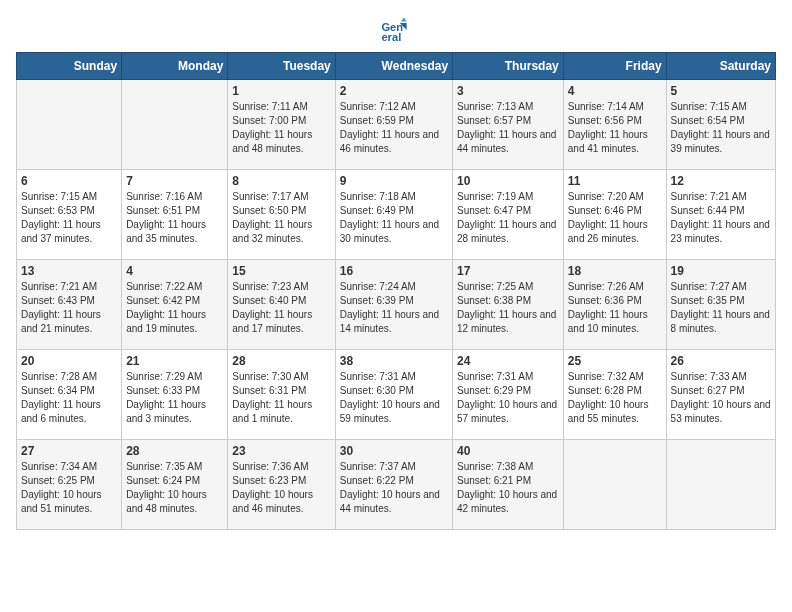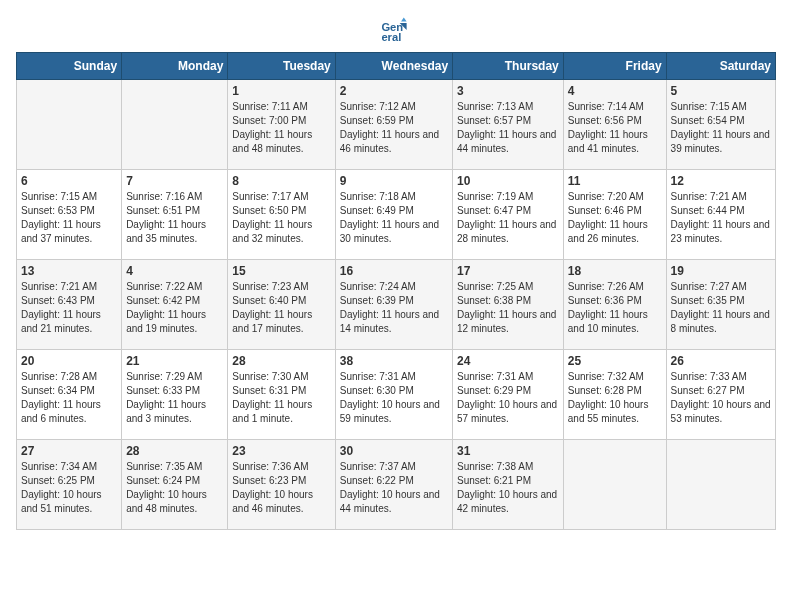--- a/index.html
+++ b/index.html
@@ -239,20 +239,20 @@
         </td>
         <td>
           <div class="day-number">23</div>
           <div class="day-info">Sunrise: 7:36 AM<br>Sunset: 6:23 PM<br>Daylight: 10 hours and 46 minutes.</div>
         </td>
         <td>
           <div class="day-number">30</div>
           <div class="day-info">Sunrise: 7:37 AM<br>Sunset: 6:22 PM<br>Daylight: 10 hours and 44 minutes.</div>
         </td>
         <td>
-          <div class="day-number">31</div>
+          <div class="day-number">40</div>
           <div class="day-info">Sunrise: 7:38 AM<br>Sunset: 6:21 PM<br>Daylight: 10 hours and 42 minutes.</div>
         </td>
         <td class="empty-cell"></td>
         <td class="empty-cell"></td>
       </tr>
     </tbody>
 </table>
 
 </body></html>

